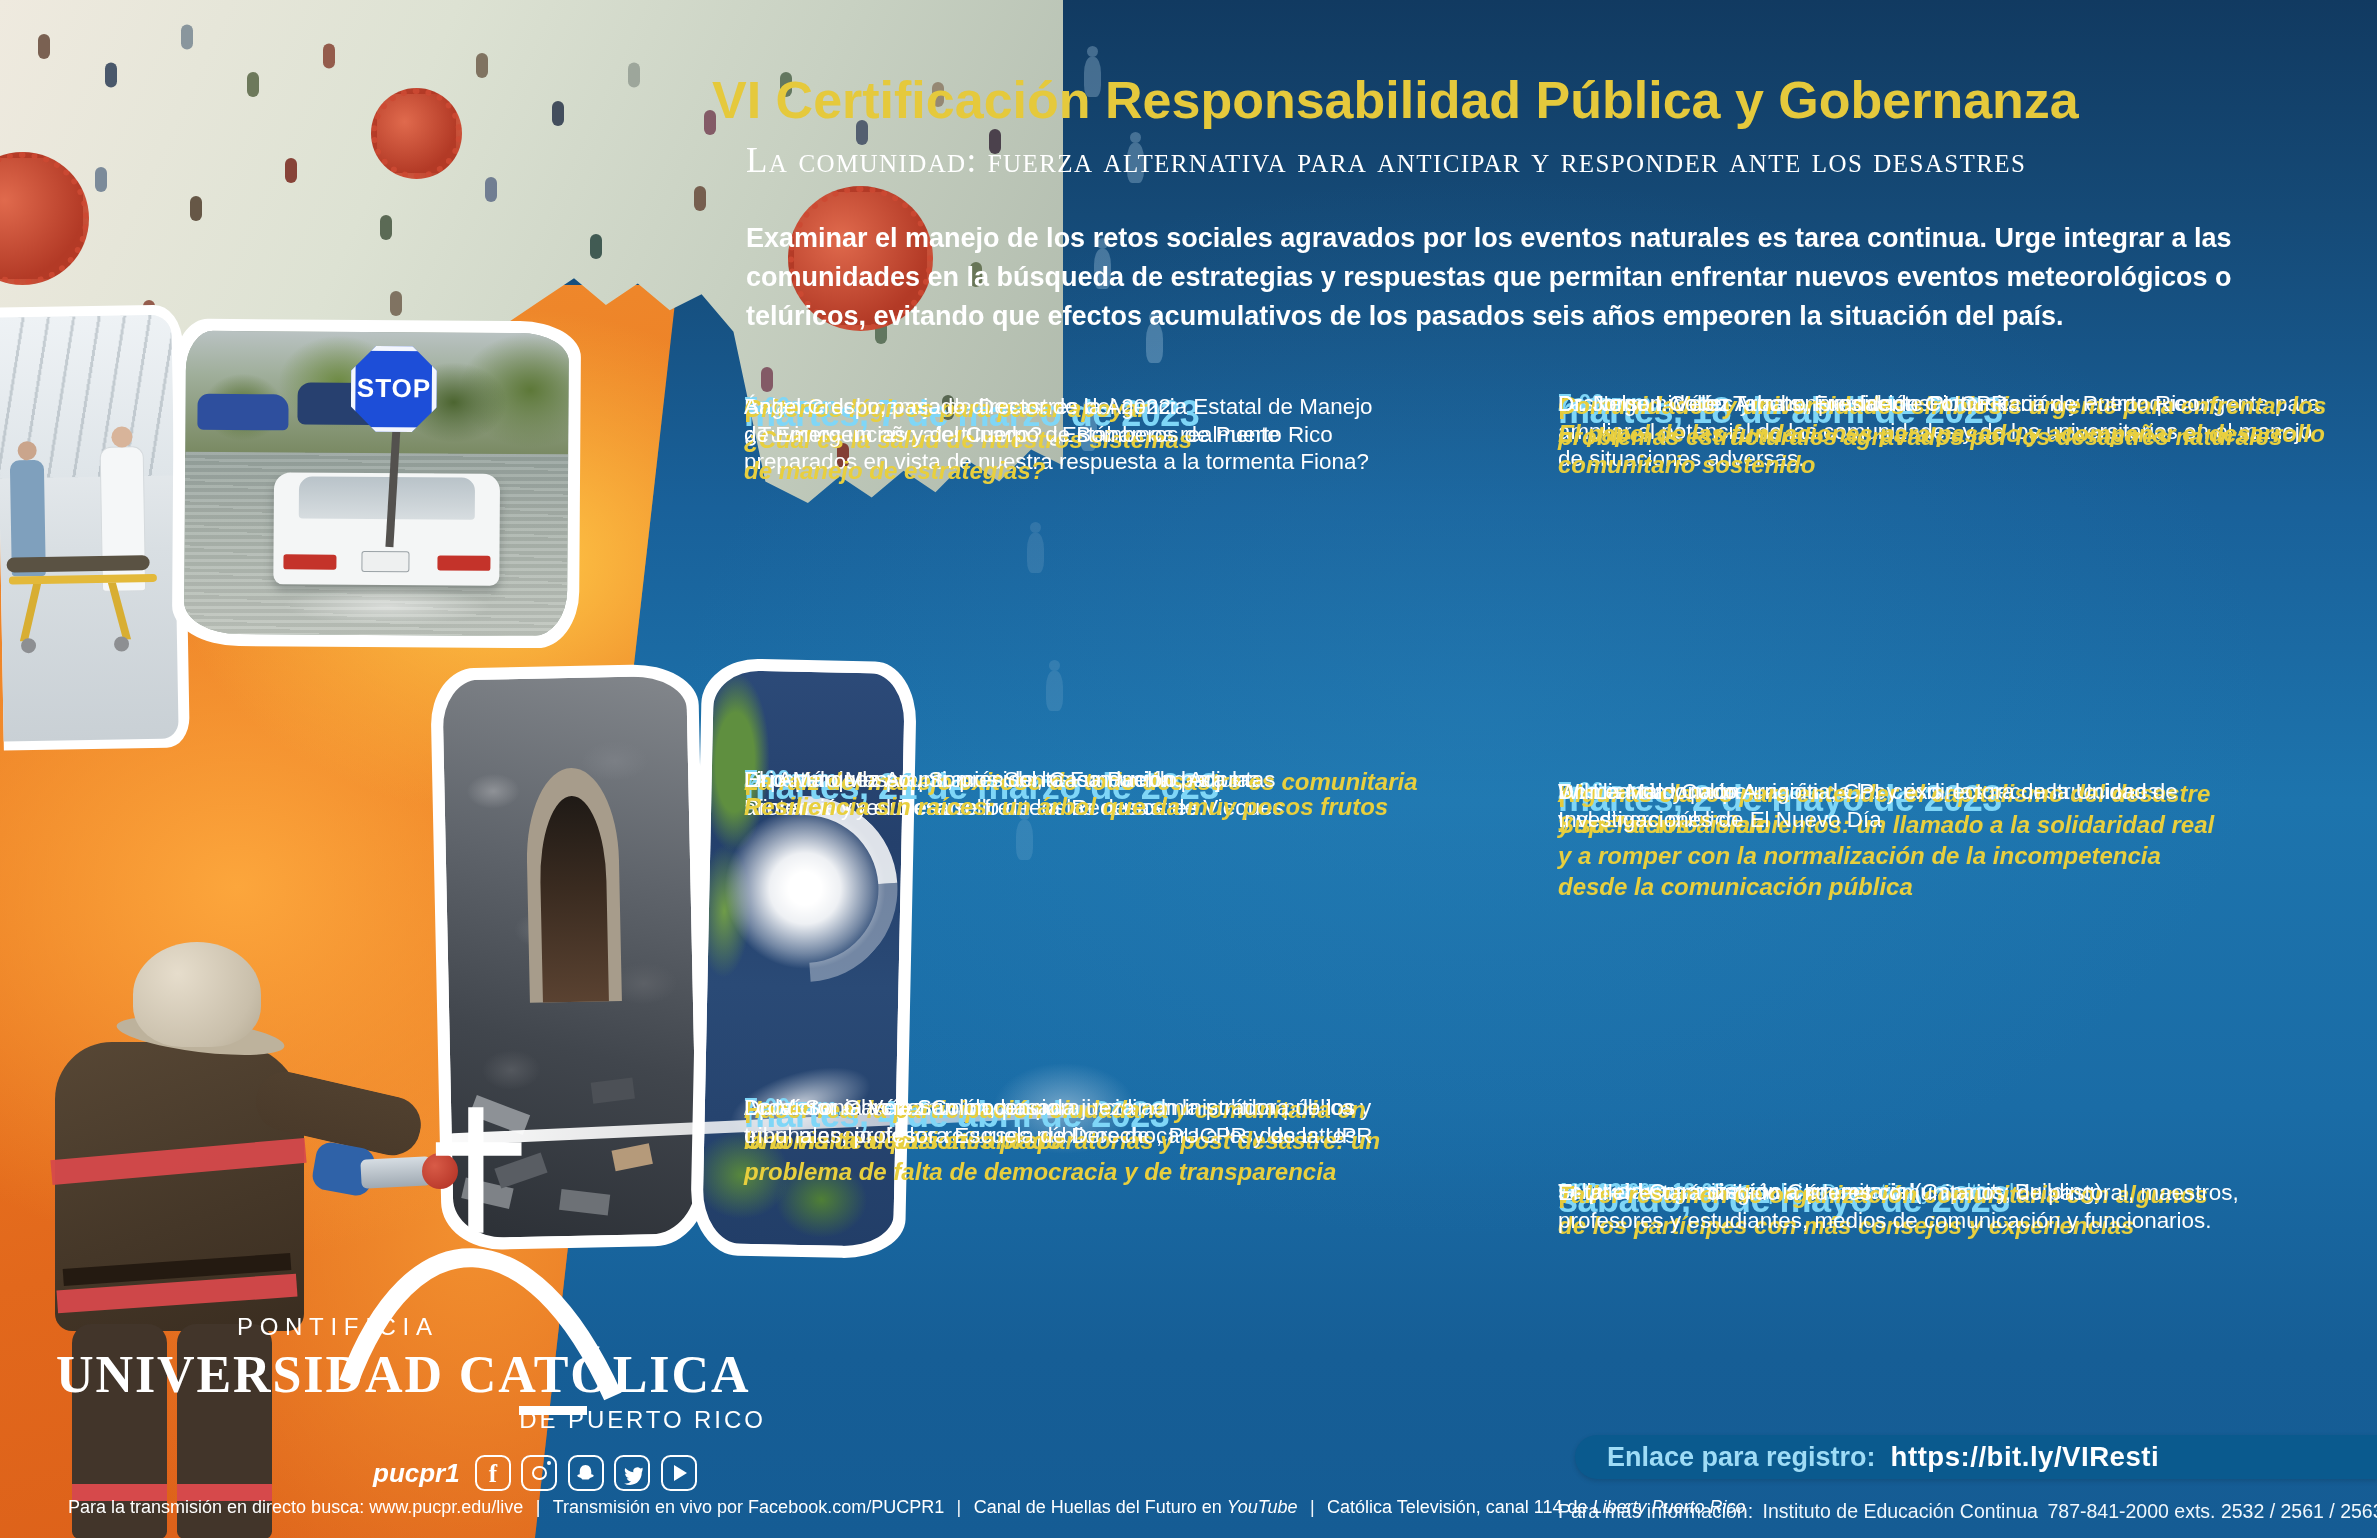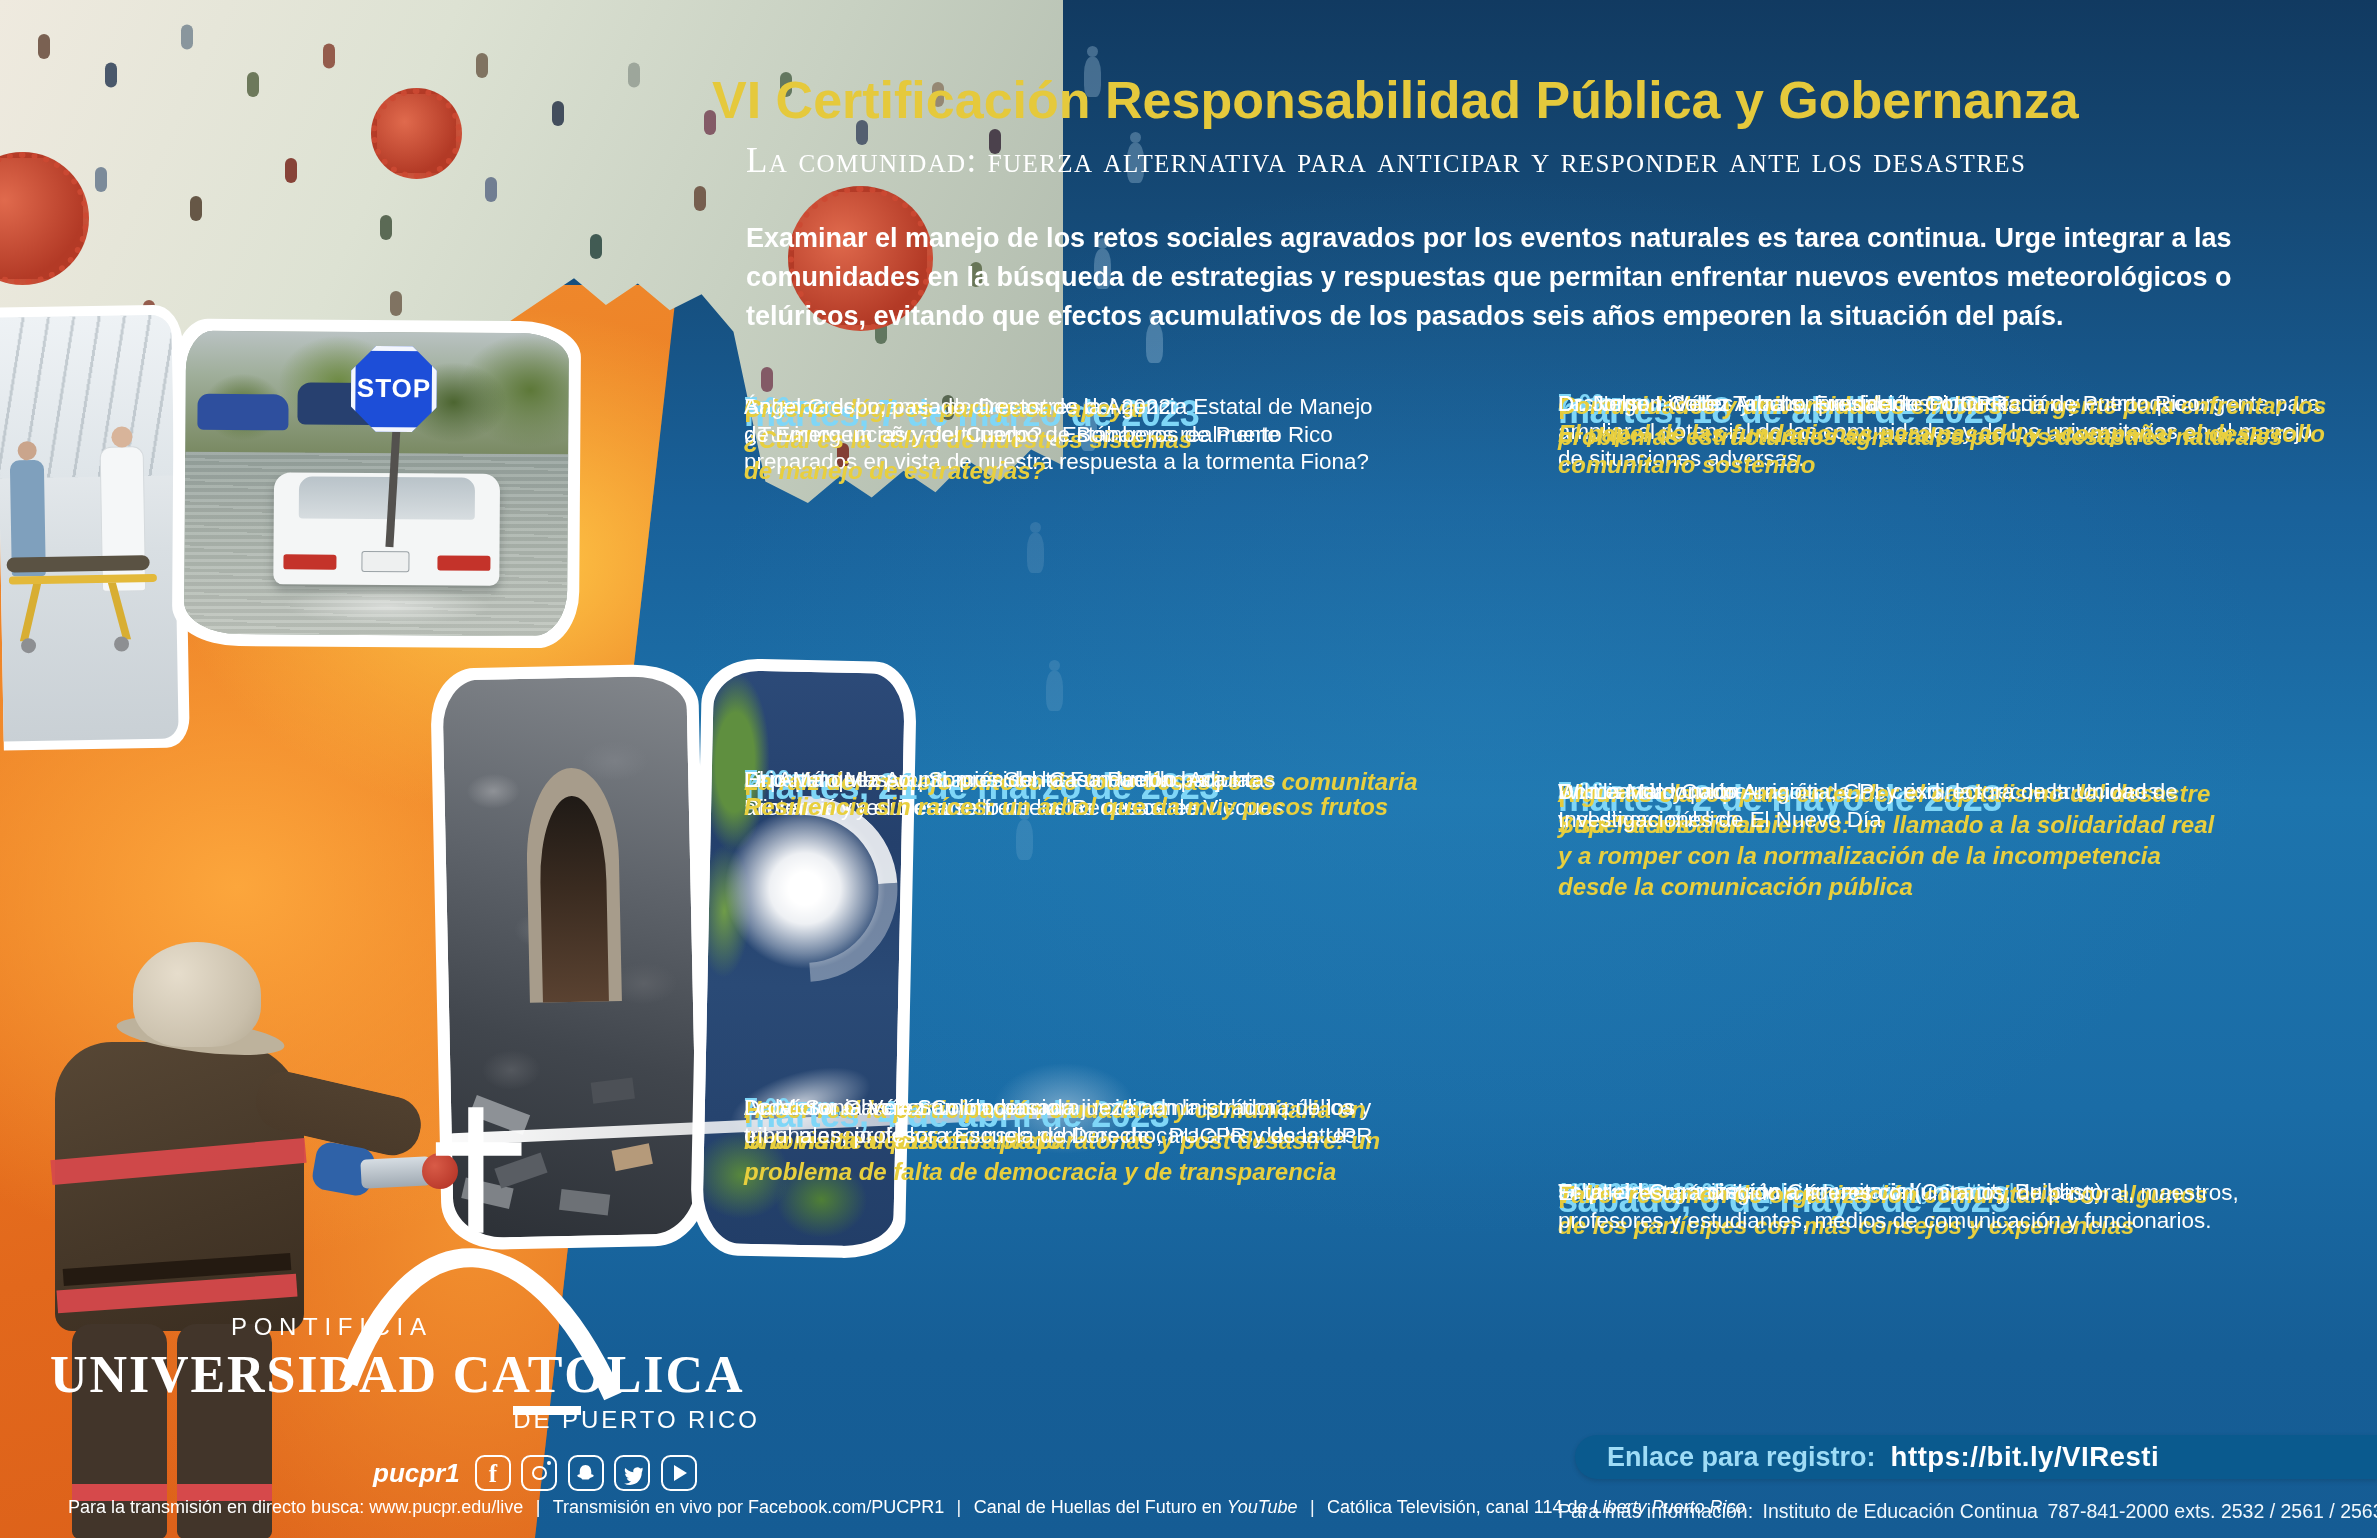--- a/index.html
+++ b/index.html
@@ -133,21 +133,21 @@
   #fman .leg{top:1324px;width:95px;height:215px;background:#42352a;border-radius:19px 19px 7.6px 7.6px;}
   #fman .leg.l{left:72px;} #fman .leg.r{left:177px;}
   #fman .cuff{top:1484px;width:95px;height:17px;background:#d6494b;}
   #fman .cuff.l{left:72px;} #fman .cuff.r{left:177px;}
   #jet{left:447px;top:1119px;width:643px;height:12.4px;border-radius:7.6px;transform:rotate(-2.6deg);
     background:linear-gradient(90deg,rgba(255,255,255,.98),rgba(255,255,255,.75) 60%,rgba(255,255,255,.45));}
   #mist{left:993px;top:1063px;width:143px;height:91px;background:radial-gradient(closest-side,rgba(255,255,255,.4),rgba(255,255,255,0));}
 
   
   #logoMark{left:335px;top:1090px;width:295px;height:314px;}
-  #logoText{left:50px;top:1313px;width:723px;color:#fff;position:absolute;}
+  #logoText{left:56px;top:1313px;width:723px;color:#fff;position:absolute;}
   #logoText div{position:static;}
   .l1{font-size:24px;letter-spacing:6.7px;margin-left:181px;}
   .l2{font-family:"Liberation Serif",serif;font-size:52px;font-weight:bold;letter-spacing:1.9px;margin-top:3.8px;white-space:nowrap;}
   .l3{font-size:24px;letter-spacing:2.9px;text-align:right;margin-top:1.9px;padding-right:13.3px;}
   .l3 .bar{display:inline-block;position:static;width:68px;height:9.5px;background:#fff;margin-right:15px;vertical-align:middle;}
 
   
   #title{left:712px;top:70px;font-size:52px;font-weight:bold;color:#e5c93c;}
   #subtitle{left:746px;top:141px;font-family:"Liberation Serif",serif;font-size:35px;color:#fff;font-variant:small-caps;letter-spacing:1.4px;}
   #intro{left:746px;top:219px;width:1607px;font-size:27px;line-height:39px;color:#fff;white-space:pre-line;font-weight:bold;}

